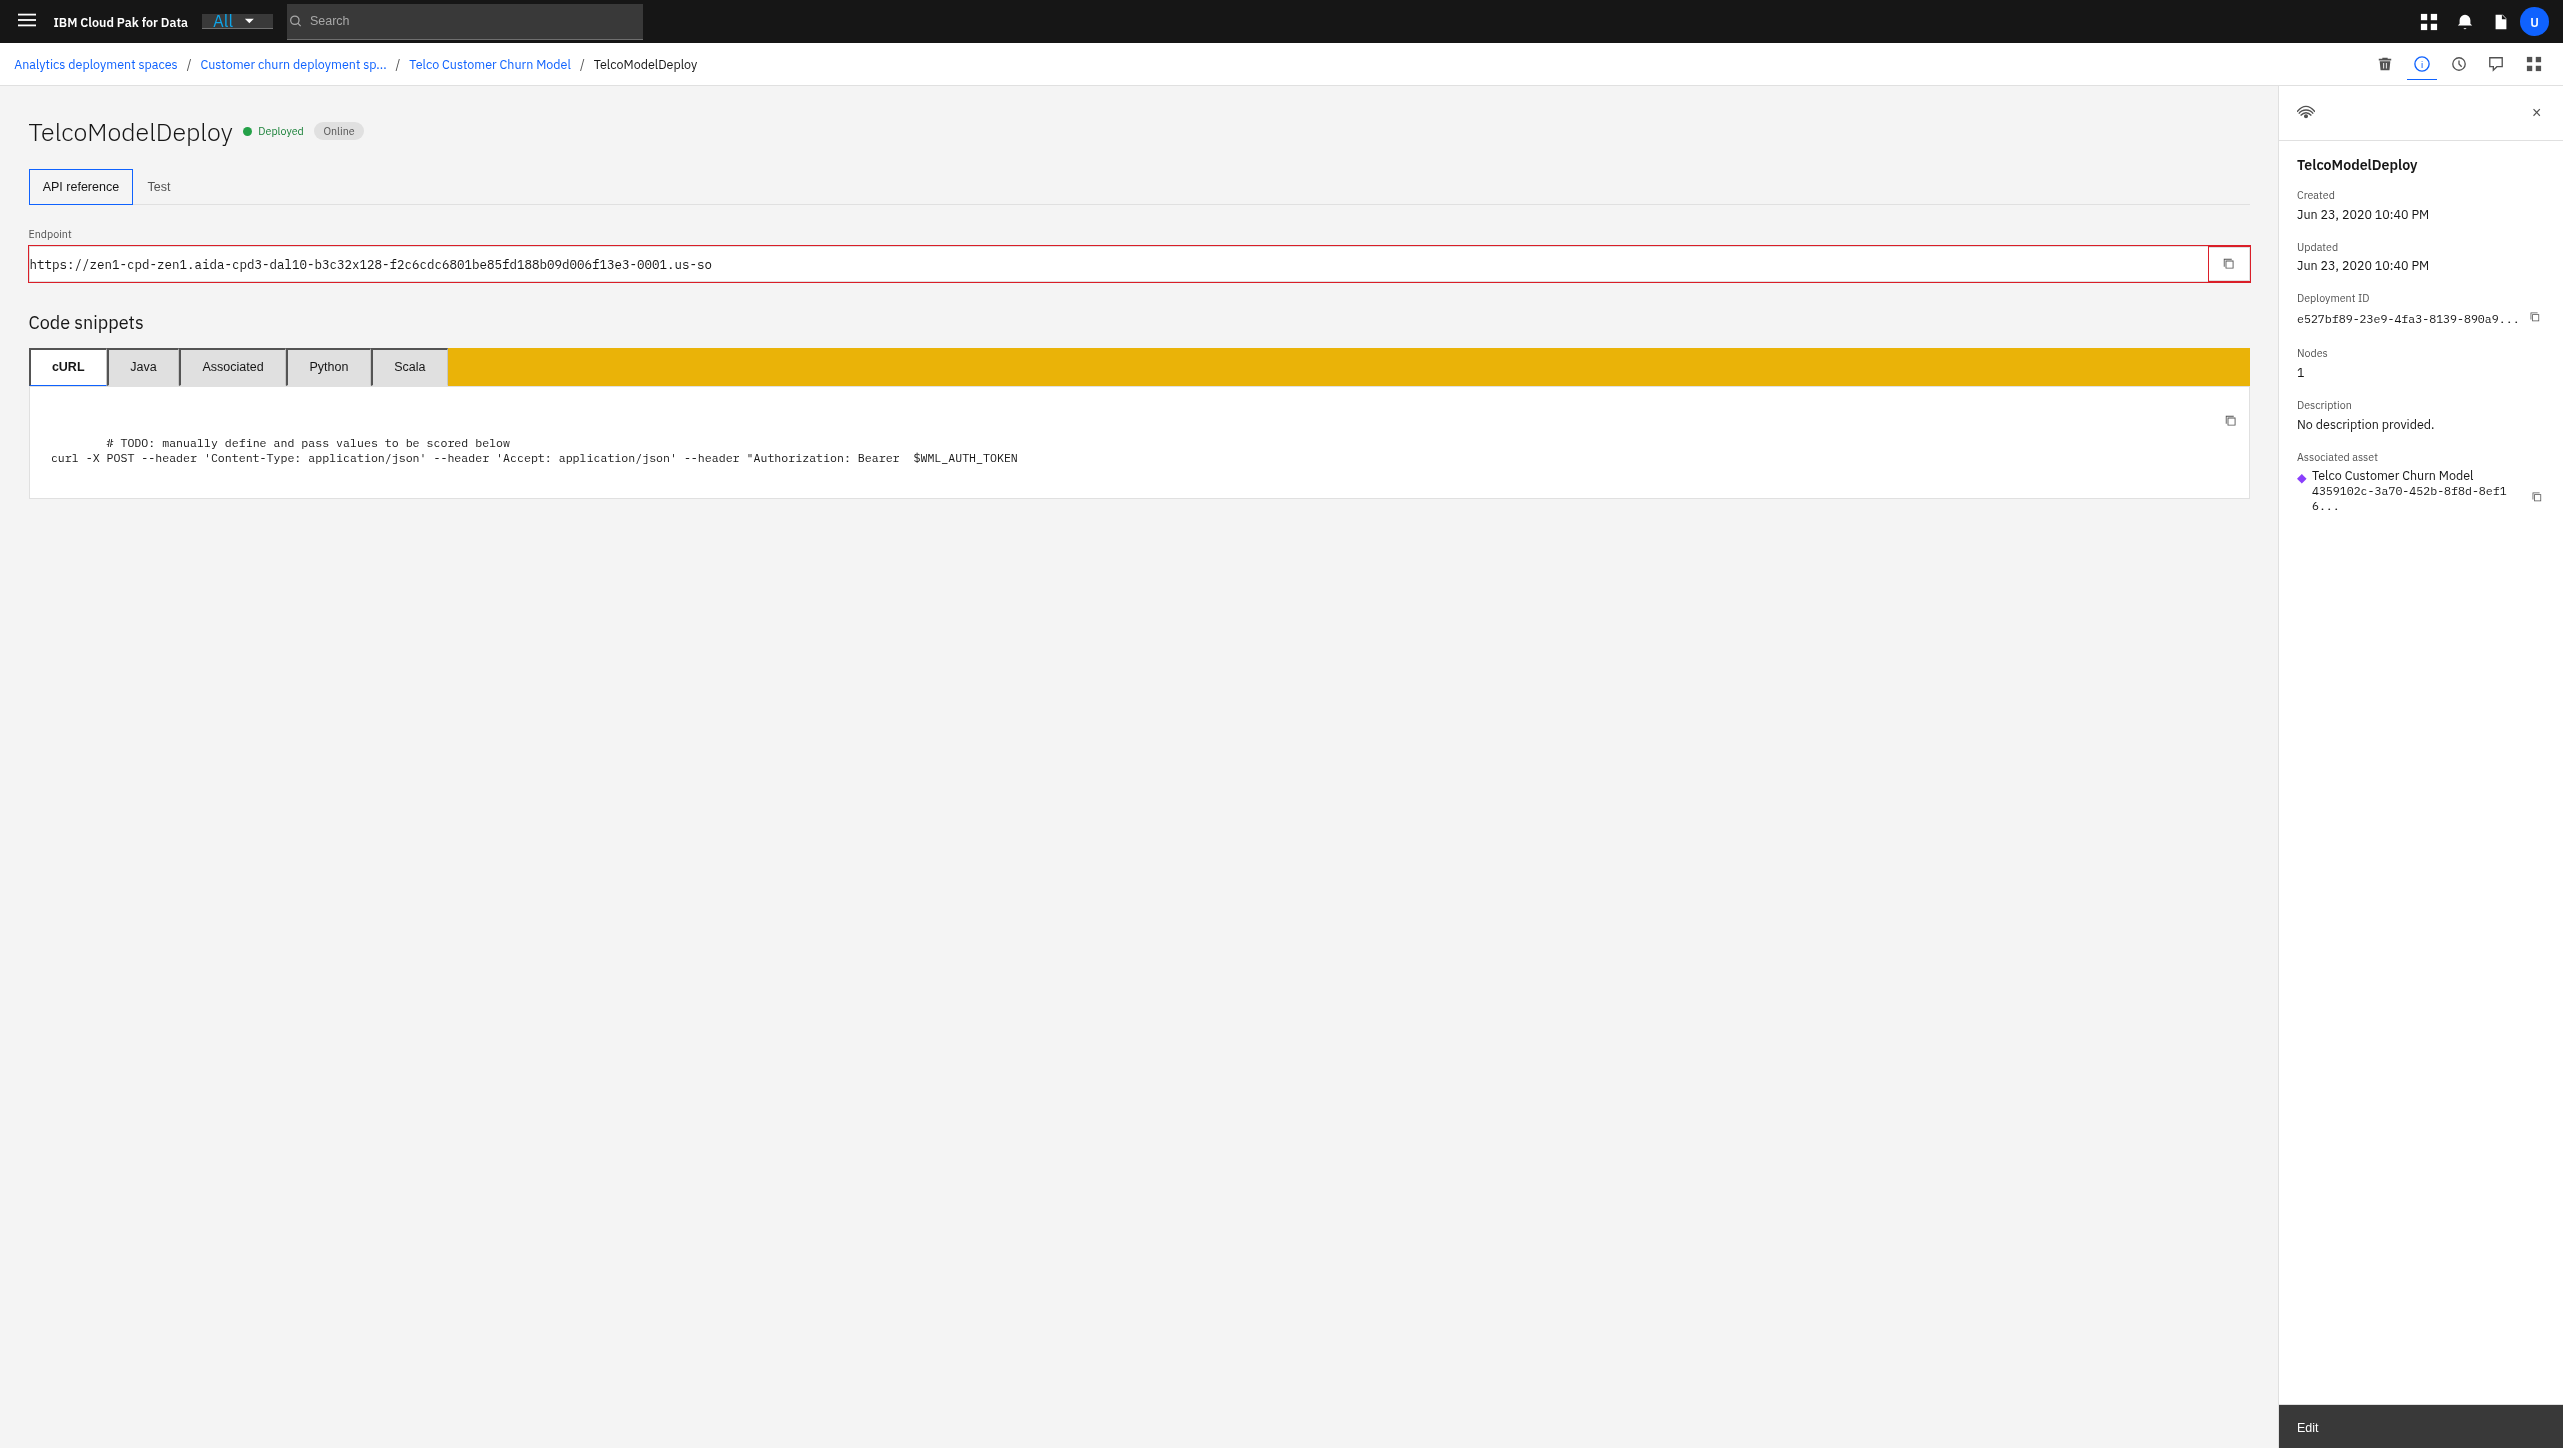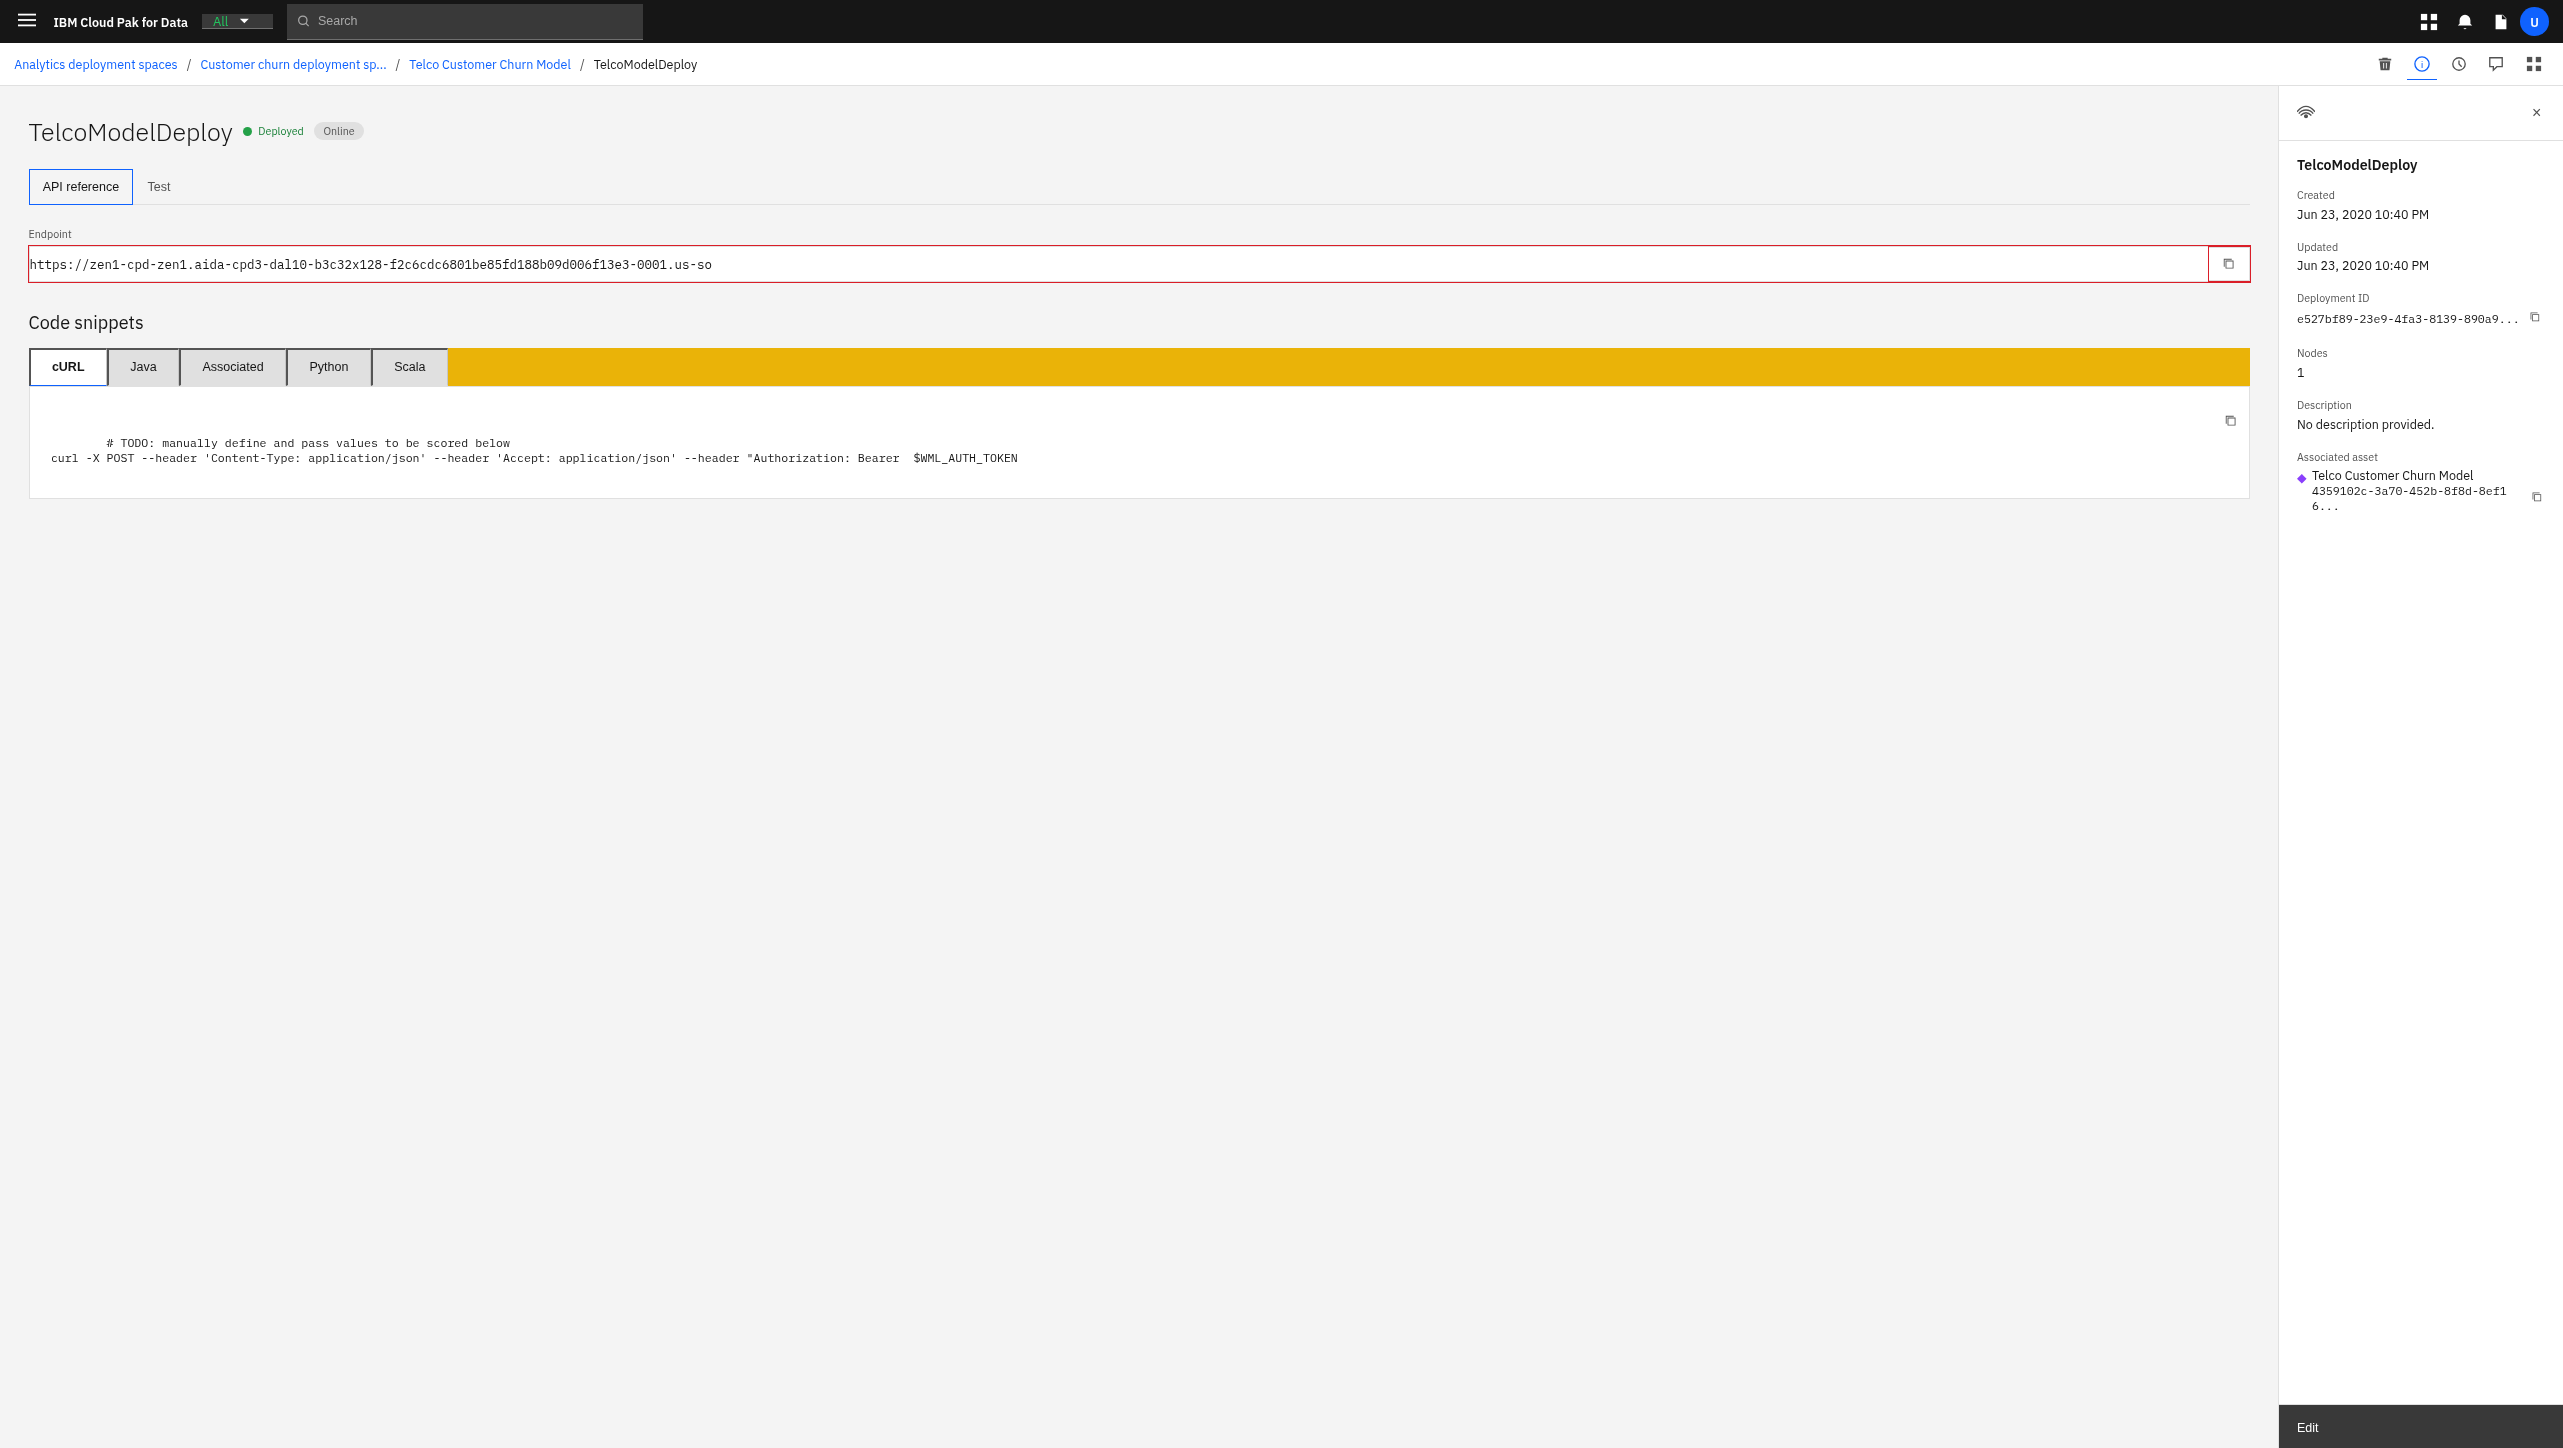--- a/index.html
+++ b/index.html
@@ -27,21 +27,21 @@
       font-size: 12.5px;
       font-weight: 600;
       color: #fff;
       white-space: nowrap;
     }
     .top-nav .search-area {
       display: flex;
       align-items: center;
       background: #393939;
       border-bottom: 0.9px solid #6f6f6f;
-      padding: 0 10px;
+      padding: 0 2px;
       height: 36px;
       flex: 1;
       max-width: 356px;
       gap: 7.1px;
     }
     .top-nav .search-area input {
       background: transparent;
       border: none;
       color: #fff;
       font-size: 12.5px;
@@ -51,22 +51,22 @@
     .top-nav .search-area input::placeholder { color: #a8a8a8; }
     .top-nav .dropdown-area {
       display: flex;
       align-items: center;
       background: #393939;
       border-bottom: 0.9px solid #6f6f6f;
       padding: 0 10.7px;
       height: 15px;
       gap: 7.1px;
       min-width: 71px;
-      color: #22c55e;
-      font-size: 13px;
+      color: #0ea5e9;
+      font-size: 17px;
     }
     .top-nav .nav-icons {
       margin-left: auto;
       display: flex;
       align-items: center;
       gap: 3.6px;
     }
     .top-nav .nav-icon-btn {
       background: none;
       border: none;

